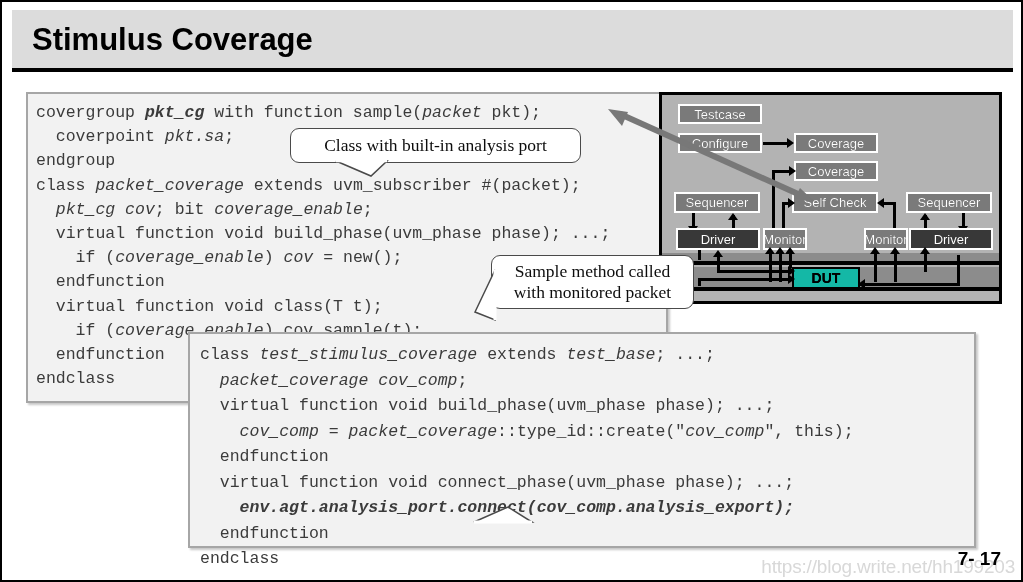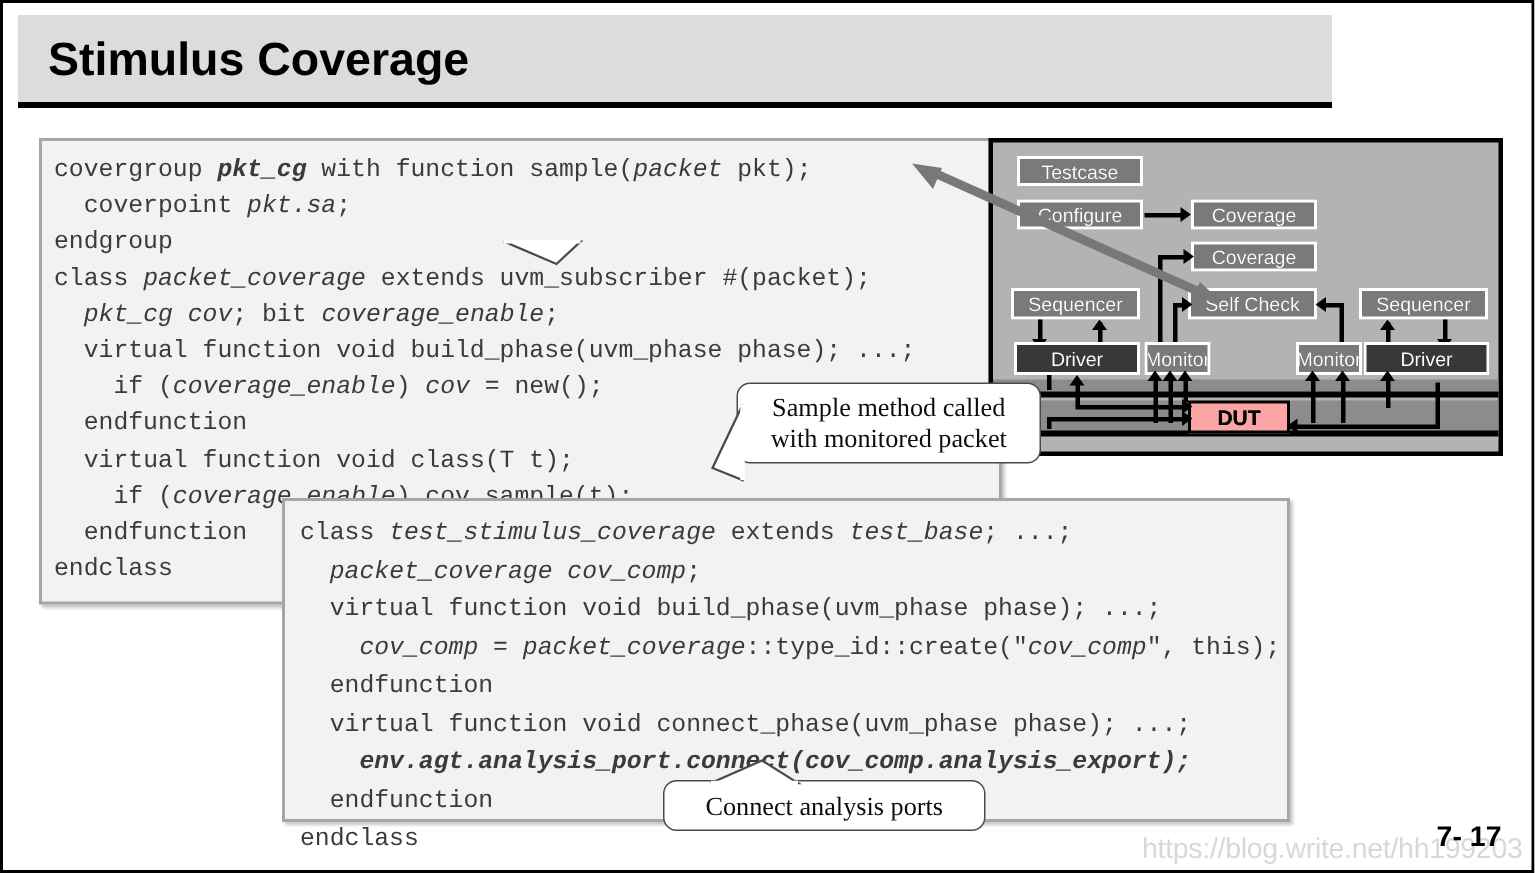--- a/index.html
+++ b/index.html
@@ -11,21 +11,21 @@
     position:relative;
     width:1023px;height:582px;
     background:#ffffff;
     border:2px solid #000;
     box-sizing:border-box;
     overflow:hidden;
   }
 
   
   #title-bar{
-    position:absolute;left:10px;top:8px;width:876px;height:62px;
+    position:absolute;left:10px;top:8px;width:1001px;height:62px;
     background:#dcdcdc;
     border-bottom:4px solid #000;
     box-sizing:border-box;
   }
   #title-text{
     position:absolute;left:20px;top:12px;
     font-size:31px;font-weight:bold;color:#000;
     letter-spacing:0px;
     white-space:nowrap;
     font-family:"Liberation Sans", sans-serif;
@@ -40,21 +40,21 @@
     box-sizing:border-box;
     font-family:"Liberation Mono","DejaVu Sans Mono",monospace;
     color:#3b3b3b;
     overflow:visible;
   }
   #code-top{
     left:24px;top:90px;width:642px;height:311px;
     z-index:4;
   }
   #code-bottom{
-    left:186px;top:330px;width:672px;height:216px;
+    left:186px;top:330px;width:788px;height:216px;
     z-index:6;
   }
   .code-lines{
     position:absolute;left:8px;top:7px;
     font-size:16.5px;line-height:24.2px;
     white-space:pre;
   }
   #code-bottom .code-lines{left:10px;top:8px;font-size:16.5px;line-height:25.5px;}
   .it{font-style:italic;}
   .bd{font-weight:normal;}
@@ -76,21 +76,21 @@
     color:#ffffff;
     font-family:"Liberation Sans", sans-serif;
     font-size:13px;
     display:flex;align-items:center;justify-content:center;
     white-space:nowrap;
     overflow:hidden;
     text-shadow:0px 0px 0px #000;
   }
   .dbox.gray{background:#7a7a7a;}
   .dbox.dark{background:#383838;}
-  .dbox.white{background:#fca5a5;color:#000;border:2px solid #000;font-weight:bold;}
+  .dbox.white{background:#14b8a6;color:#000;border:2px solid #000;font-weight:bold;}
   .hbar{position:absolute;background:#8c8c8c;}
   .ln{position:absolute;background:#000;}
 
   
   .ar-up{position:absolute;width:0;height:0;border-left:5px solid transparent;border-right:5px solid transparent;border-bottom:7px solid #000;}
   .ar-dn{position:absolute;width:0;height:0;border-left:5px solid transparent;border-right:5px solid transparent;border-top:7px solid #000;}
   .ar-rt{position:absolute;width:0;height:0;border-top:5px solid transparent;border-bottom:5px solid transparent;border-left:7px solid #000;}
   .ar-lf{position:absolute;width:0;height:0;border-top:5px solid transparent;border-bottom:5px solid transparent;border-right:7px solid #000;}
 
   
@@ -273,37 +273,37 @@
     <div class="ln" style="left:295px;top:160px;width:3px;height:30px;"></div>
     <div class="ar-lf" style="left:196px;top:184px;"></div>
   </div>
 
   <svg id="gray-arrow" width="215" height="105" viewBox="0 0 215 105">
     <line x1="205" y1="96" x2="18" y2="12" stroke="#787878" stroke-width="6"></line>
     <polygon points="6,7 26,10 20,24" fill="#787878"></polygon>
     <polygon points="212,99 192,97 198,86" fill="#787878"></polygon>
   </svg>
 
+  <div class="callout" style="left:288px;top:126px;width:291px;height:35px;">
+    <span>Class with built-in analysis port</span>
+  </div>
   <svg class="tail" style="left:333px;top:158px;" width="70" height="18" viewBox="0 0 70 18">
     <path d="M1 1 L52 1 L36 16 Z" fill="#ffffff" stroke="#4a4a4a" stroke-width="1.5"></path>
     <path d="M1 1 L52 1" stroke="#ffffff" stroke-width="2.5"></path>
   </svg>
 
   <div class="callout" style="left:489px;top:253px;width:203px;height:54px;flex-direction:column;">
     <span>Sample method called</span>
     <span>with monitored packet</span>
   </div>
   <svg class="tail" style="left:471px;top:266px;" width="24" height="56" viewBox="0 0 24 56">
     <path d="M22 2 L22 52 L2 44 Z" fill="#ffffff" stroke="#4a4a4a" stroke-width="1.5"></path>
     <path d="M22 2 L22 52" stroke="#ffffff" stroke-width="3"></path>
   </svg>
 
-  <div class="callout" style="left:440px;top:518px;width:215px;height:34px;">
-    <span>Connect analysis ports</span>
-  </div>
   <svg class="tail" style="left:468px;top:504px;" width="76" height="18" viewBox="0 0 76 18">
     <path d="M4 16 L38 1 L62 16 Z" fill="#ffffff" stroke="#4a4a4a" stroke-width="1.5"></path>
     <path d="M4 16 L62 16" stroke="#ffffff" stroke-width="3"></path>
   </svg>
 
   <div id="watermark">https://blog.write.net/hh199203</div>
   <div id="page-num">7- 17</div>
 
 </div>
 

